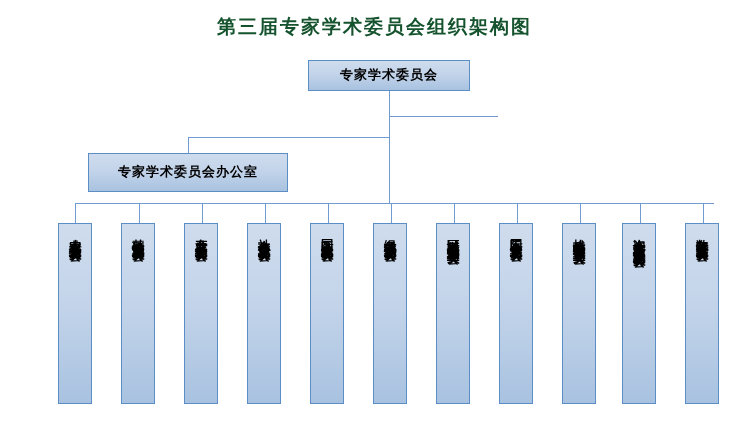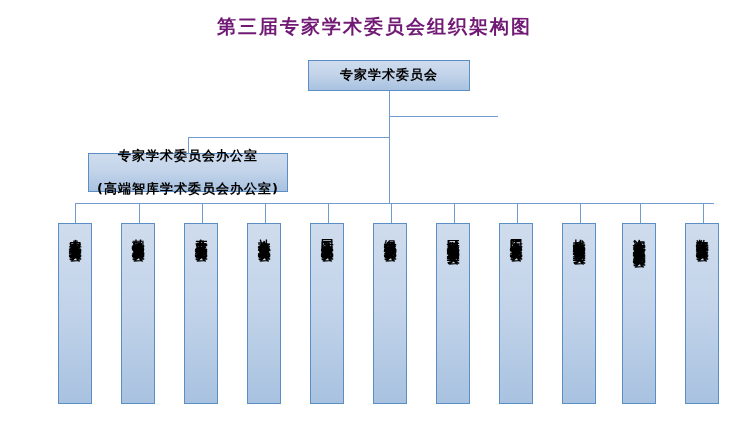--- a/index.html
+++ b/index.html
@@ -19,21 +19,21 @@
   
   .chart-title {
     position: absolute;
     left: 0;
     top: 14px;
     width: 749px;
     text-align: center;
     font-size: 19px;
     font-weight: bold;
     letter-spacing: 2px;
-    color: #701a75;
+    color: #14532d;
     font-family: "DejaVu Serif", "Liberation Serif", serif;
   }
 
   
   .node {
     position: absolute;
     box-sizing: border-box;
     border: 1px solid #5b8ec4;
     background: linear-gradient(to bottom, #cfdced 0%, #c3d4ea 45%, #a8c2e0 100%);
     color: #000000;
@@ -109,21 +109,20 @@
   <div class="line v" style="left:517px; top:203px; height:20px;"></div>
   <div class="line v" style="left:580px; top:203px; height:20px;"></div>
   <div class="line v" style="left:640px; top:203px; height:20px;"></div>
   <div class="line v" style="left:703px; top:203px; height:20px;"></div>
 
   <div class="node horiz node-top">专家学术委员会</div>
 
 
   <div class="node horiz node-office">
     <span class="ln">专家学术委员会办公室</span>
-    <span class="ln">(高端智库学术委员会办公室)</span>
   </div>
 
   <div class="node vert" style="left:58px;">
     <span class="vtext">农业农村专业委员会</span>
   </div>
   <div class="node vert" style="left:121px;">
     <span class="vtext">基础设施专业委员会</span>
   </div>
   <div class="node vert" style="left:184px;">
     <span class="vtext">产业发展专业委员会</span>

